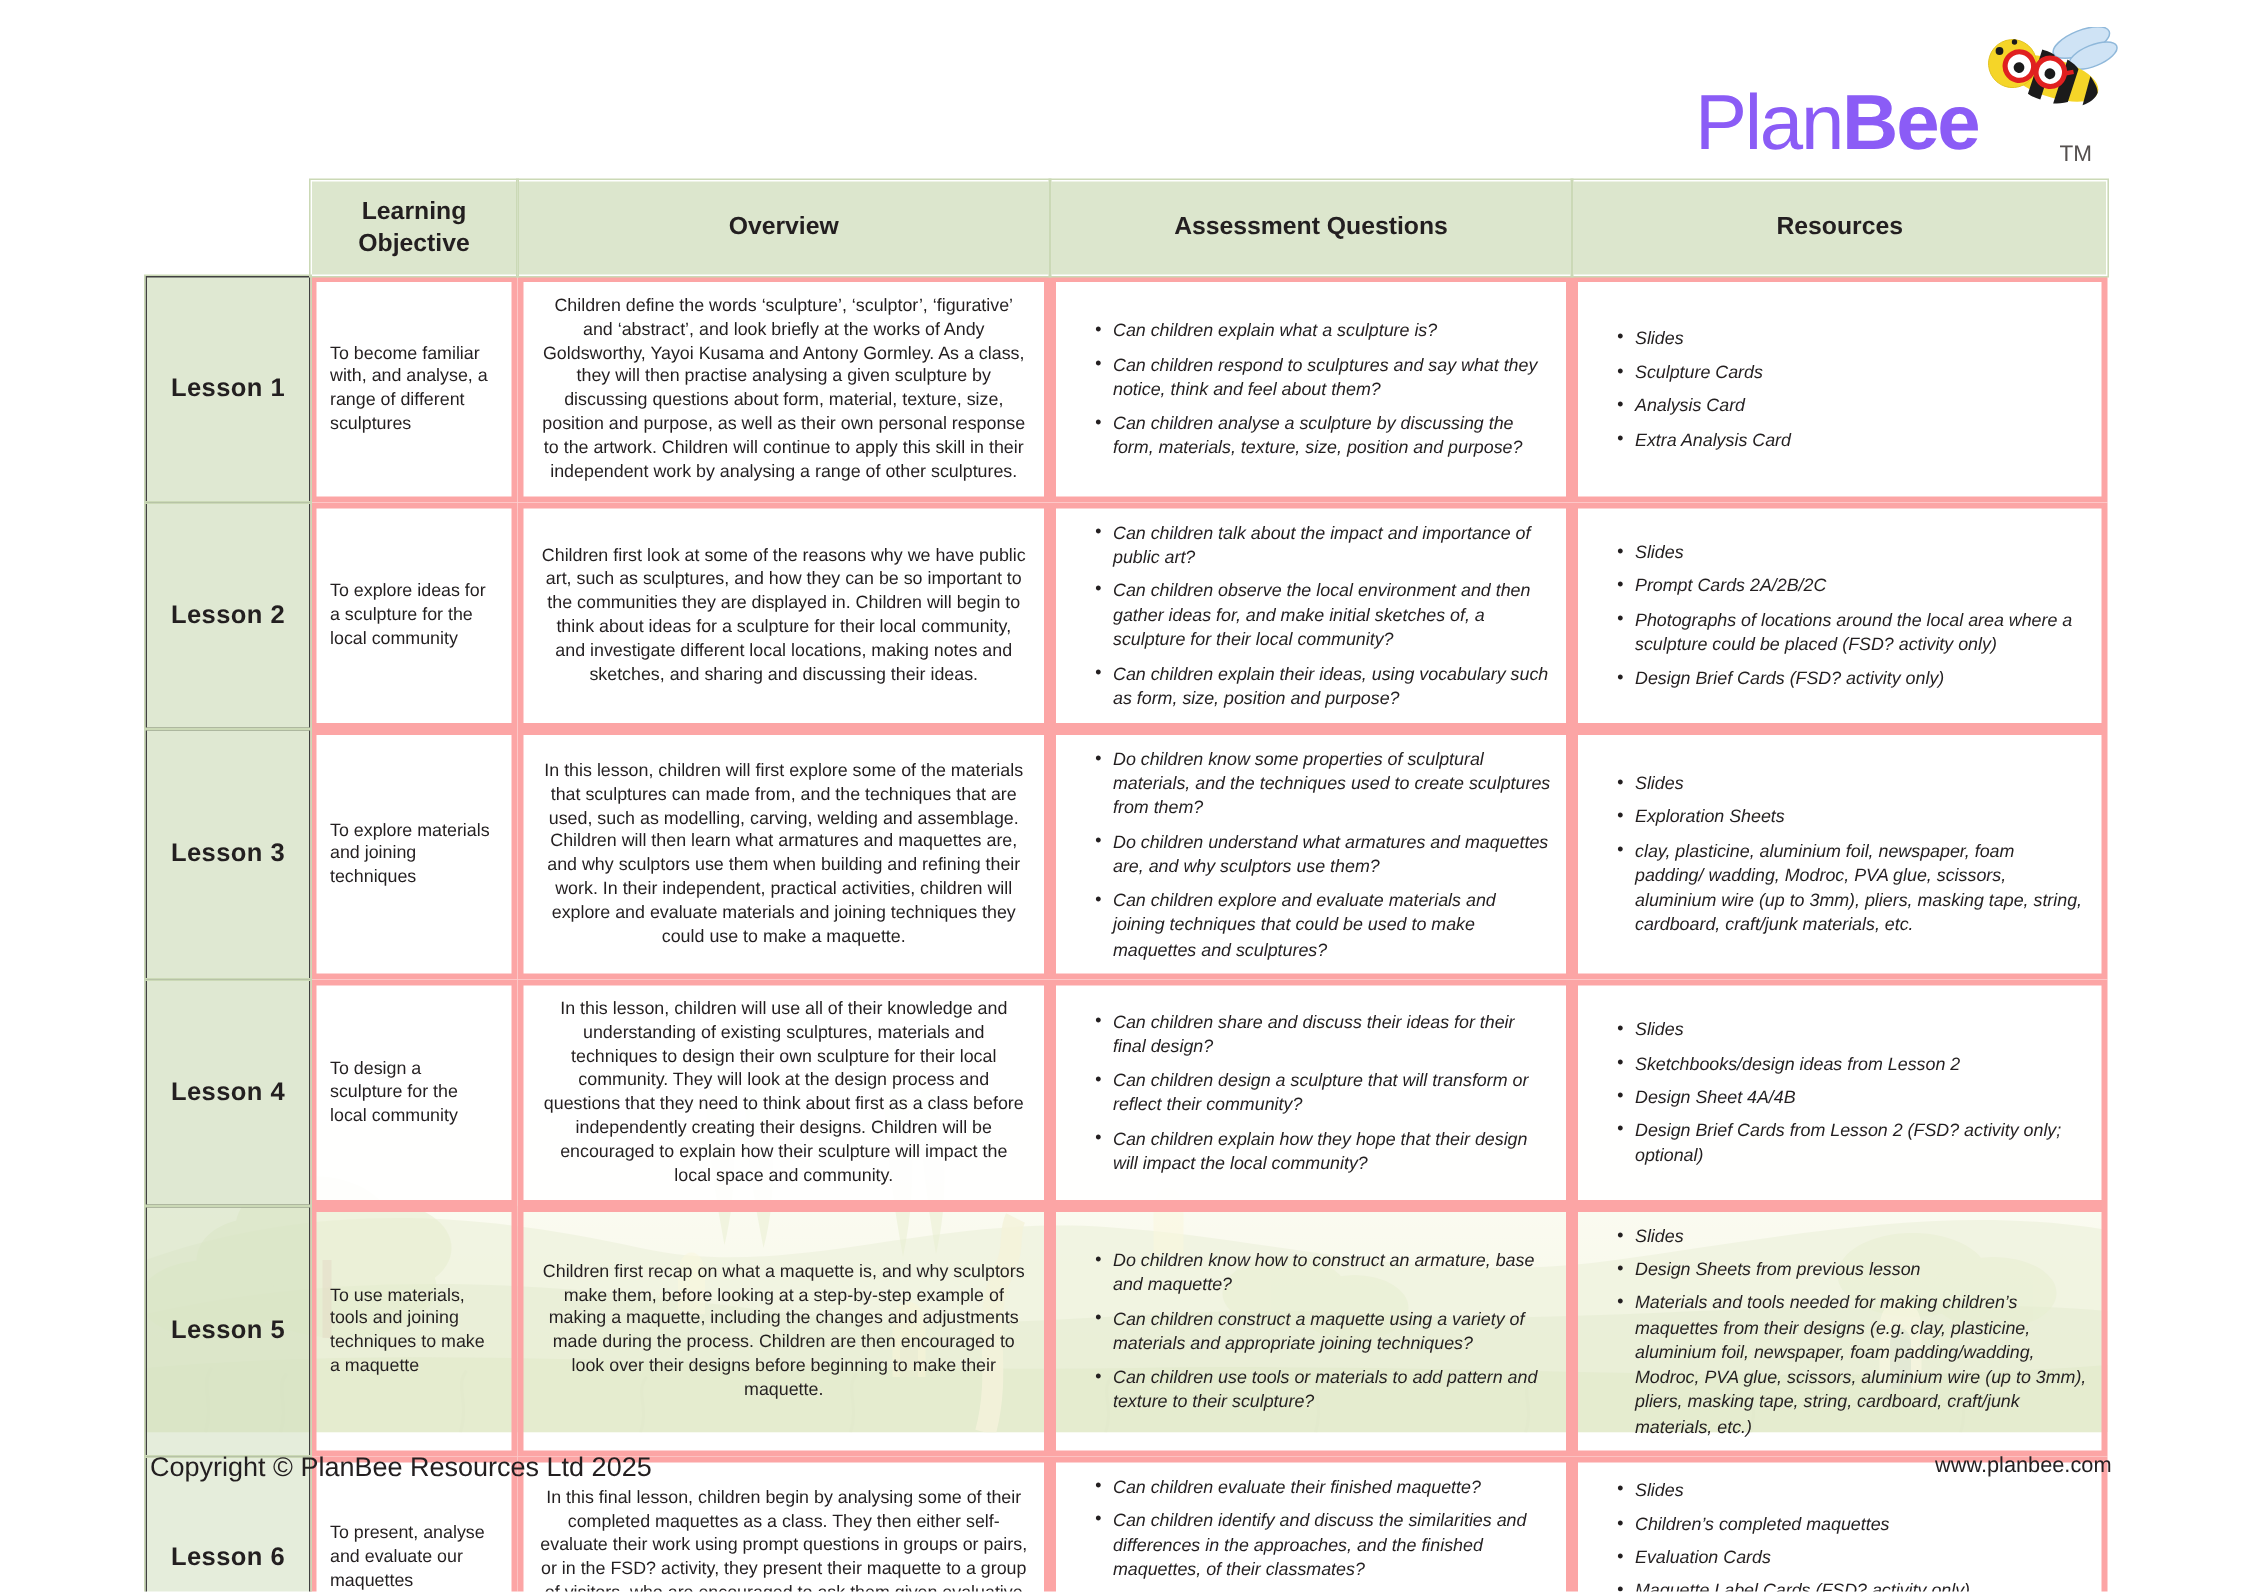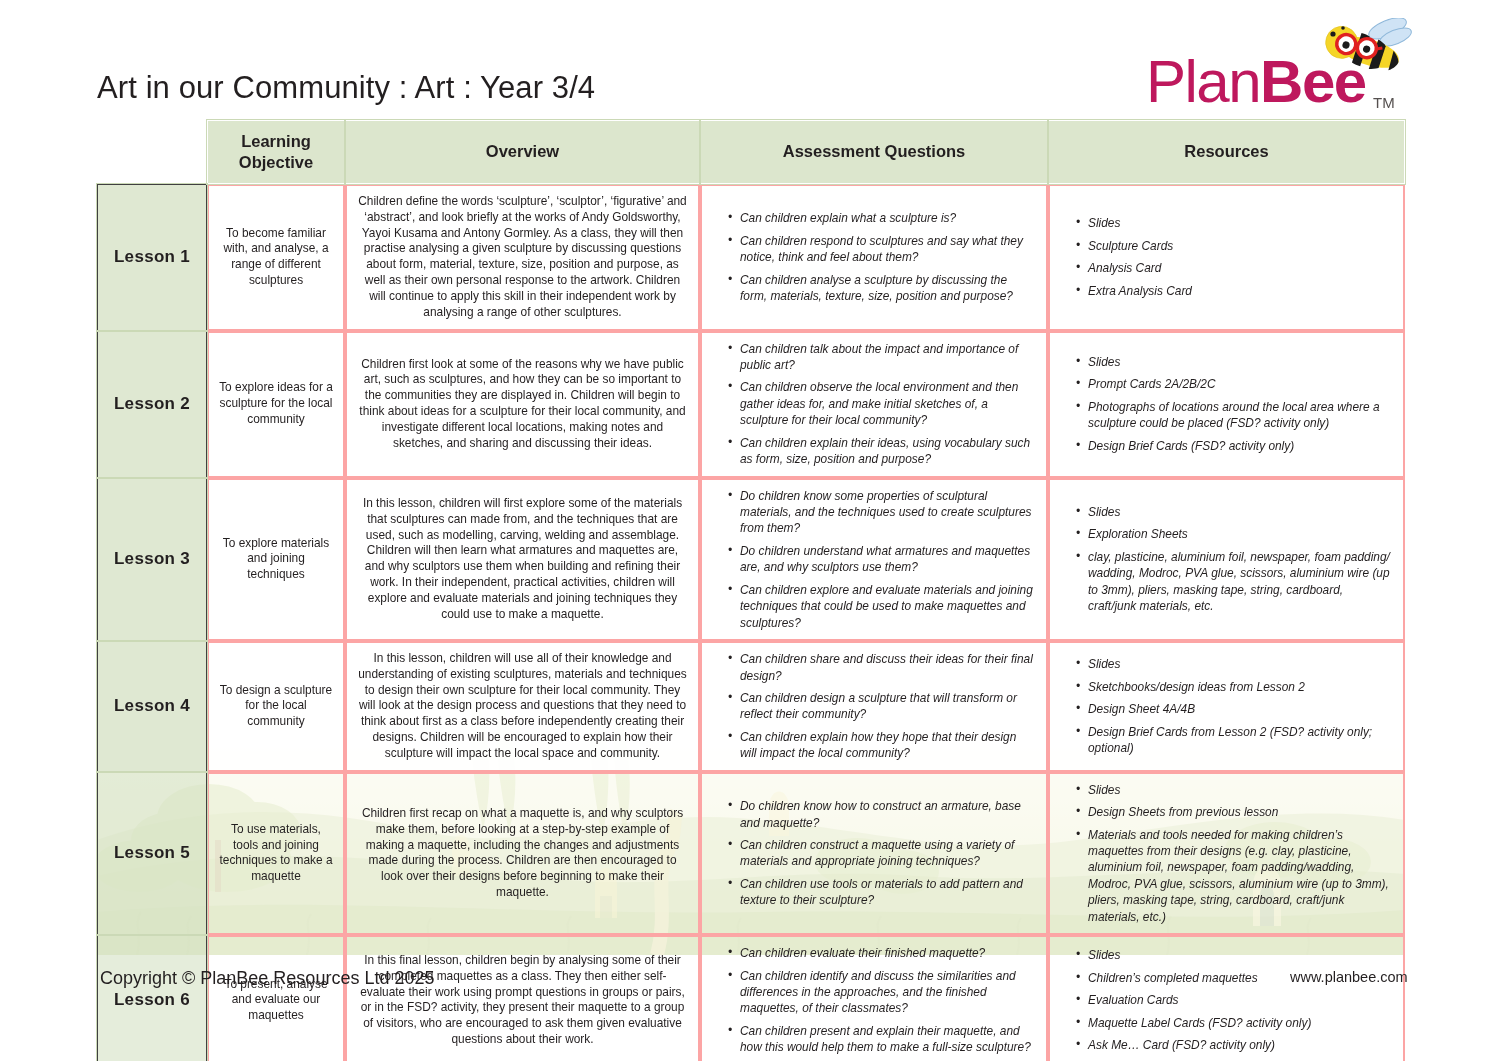--- a/index.html
+++ b/index.html
@@ -42,26 +42,26 @@
   }
   .logo {
     position: absolute;
     right: 80px;
     top: 22px;
     width: 290px;
     height: 96px;
   }
   .logo-wordmark {
     position: absolute;
-    left: 16px;
+    left: 0;
     top: 30px;
-    font-size: 60px;
+    font-size: 52px;
     line-height: 60px;
     letter-spacing: -1.5px;
-    color: #be185d;
+    color: #8b5cf6;
     font-weight: 400;
     white-space: nowrap;
   }
   .logo-wordmark .bold { font-weight: 700; }
   .logo-tm {
     position: absolute;
     left: 243px;
     top: 72px;
     font-size: 15px;
     color: #55504f;
@@ -135,27 +135,26 @@
     border: 1px solid #404040;
     outline: 1px solid #cbd9b6;
     text-align: center;
     font-size: 17px;
     font-weight: 700;
     color: #231f20;
     letter-spacing: 0.3px;
   }
   .cell-body {
     background: rgba(255,255,255,0.96);
-    border: 2px solid #fca5a5;
+    border: 4px solid #fca5a5;
     font-size: 11.9px;
     line-height: 1.33;
     color: #231f20;
   }
   .cell-lo {
-    text-align: center;
     padding: 6px 9px;
   }
   .cell-ov {
     text-align: center;
     padding: 8px 11px;
   }
   .cell-list {
     text-align: left;
     padding: 8px 6px 8px 6px;
     vertical-align: middle;
@@ -295,21 +294,20 @@
         <path d="M640 265 C 646 248, 636 238, 644 228"></path>
         <path d="M780 265 C 786 246, 776 236, 784 226"></path>
         <path d="M920 265 C 926 248, 916 238, 924 228"></path>
         <path d="M1070 265 C 1076 246, 1066 236, 1074 226"></path>
         <path d="M1210 265 C 1216 248, 1206 238, 1214 228"></path>
       </g>
     </svg>
   </div>
 
   <div class="header">
-    <div class="page-title">Art in our Community : Art : Year 3/4</div>
 
     <div class="logo">
       <div class="logo-bee">
         <svg width="110" height="62" viewBox="0 0 110 62" xmlns="http://www.w3.org/2000/svg">
 
           <g transform="rotate(-22 62 18)">
             <ellipse cx="70" cy="13" rx="20" ry="8" fill="#cfe3f5" stroke="#8fb8da" stroke-width="1"></ellipse>
             <ellipse cx="74" cy="24" rx="17" ry="7" fill="#cfe3f5" stroke="#8fb8da" stroke-width="1"></ellipse>
           </g>
 

